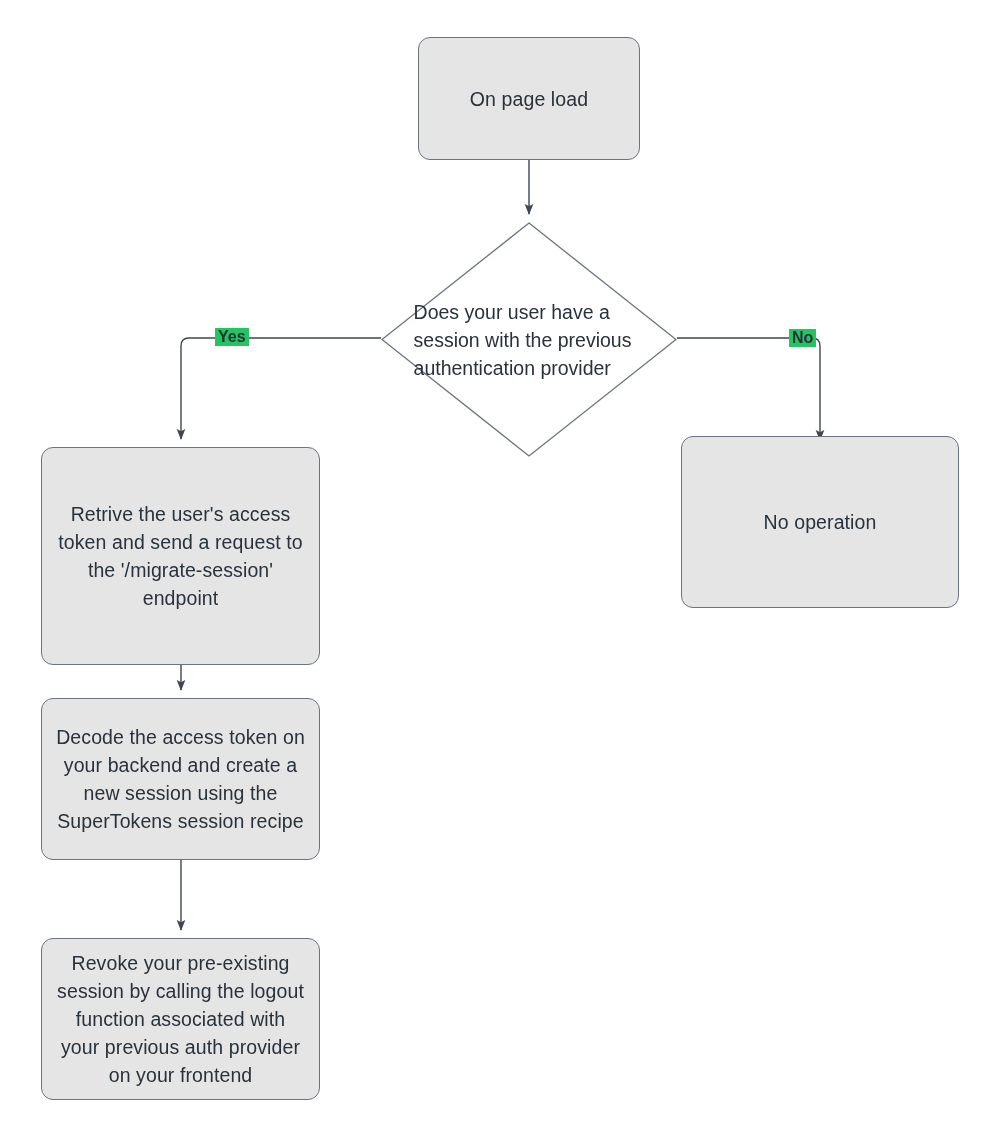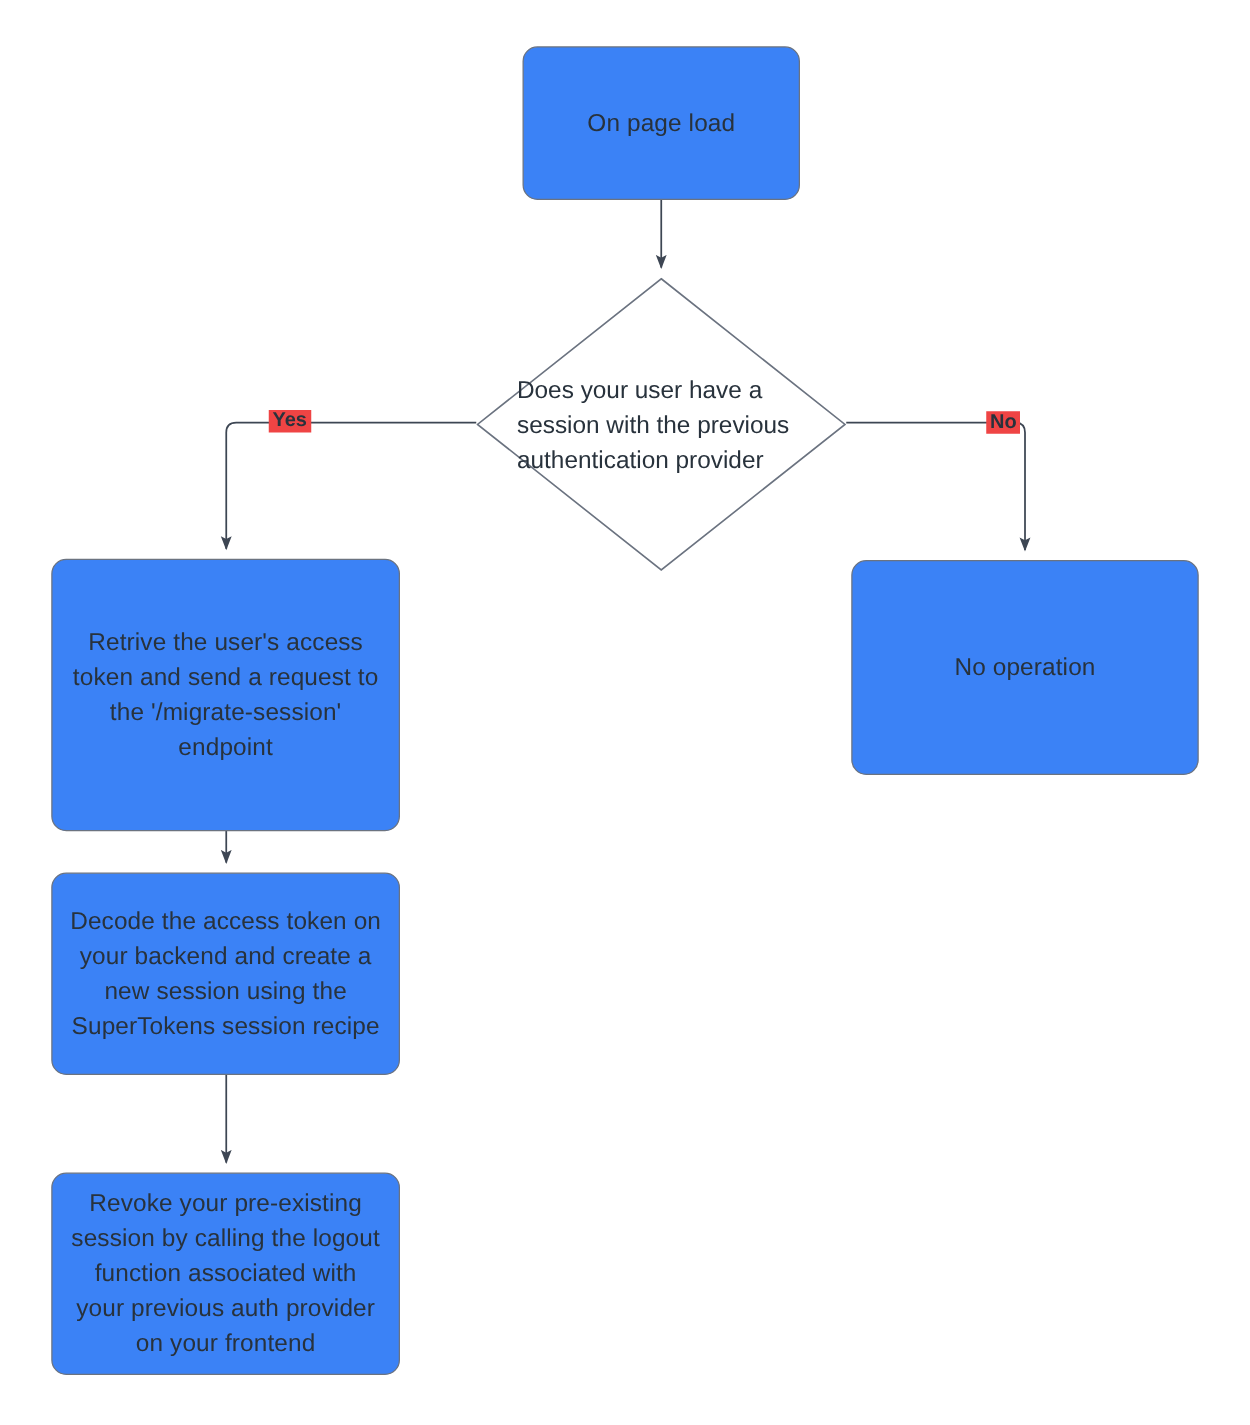--- a/index.html
+++ b/index.html
@@ -34,21 +34,21 @@
     justify-content: center;
     text-align: center;
     color: #28323c;
     font-size: 19.5px;
     line-height: 28px;
     letter-spacing: 0.1px;
   }
   .box {
     border: 1.3px solid #6b7380;
     border-radius: 12px;
-    background: #3b82f6;
+    background: #e5e5e5;
     padding: 4px 12px;
   }
   .diamond-wrap {
     position: absolute;
     display: flex;
     align-items: center;
     justify-content: center;
   }
   .diamond-shape {
     position: absolute;
@@ -64,21 +64,21 @@
     font-size: 19.5px;
     line-height: 28px;
     width: 78%;
     z-index: 2;
   }
   .edge-label {
     position: absolute;
     color: #28323c;
     font-size: 16px;
     font-weight: bold;
-    background: #ef4444;
+    background: #22c55e;
     padding: 0 3px;
     line-height: 18px;
     white-space: nowrap;
   }
 </style>
 </head>
 <body>
 
 <div id="canvas">
 
@@ -120,17 +120,17 @@
   </div>
 
   <div class="node box" id="node-decode" style="left:41px; top:698px; width:279px; height:162px;">
     <span>Decode the access token on your backend and create a new session using the SuperTokens session recipe</span>
   </div>
 
   <div class="node box" id="node-revoke" style="left:41px; top:938px; width:279px; height:162px;">
     <span>Revoke your pre-existing session by calling the logout function associated with your previous auth provider on your frontend</span>
   </div>
 
-  <div class="node box" id="node-noop" style="left:681px; top:448px; width:278px; height:172px;">
+  <div class="node box" id="node-noop" style="left:681px; top:436px; width:278px; height:172px;">
     <span>No operation</span>
   </div>
 
 </div>
 
 </body></html>

